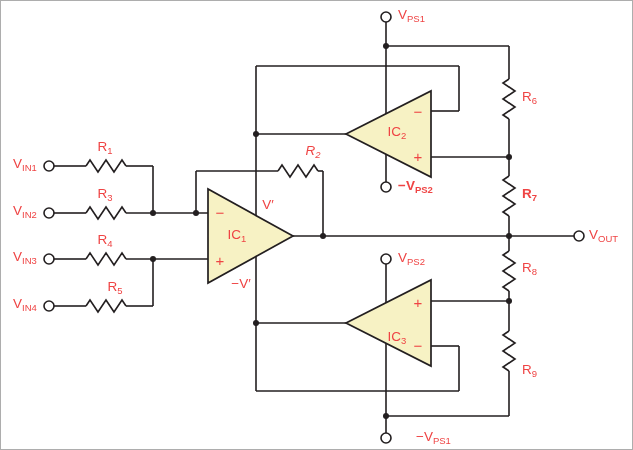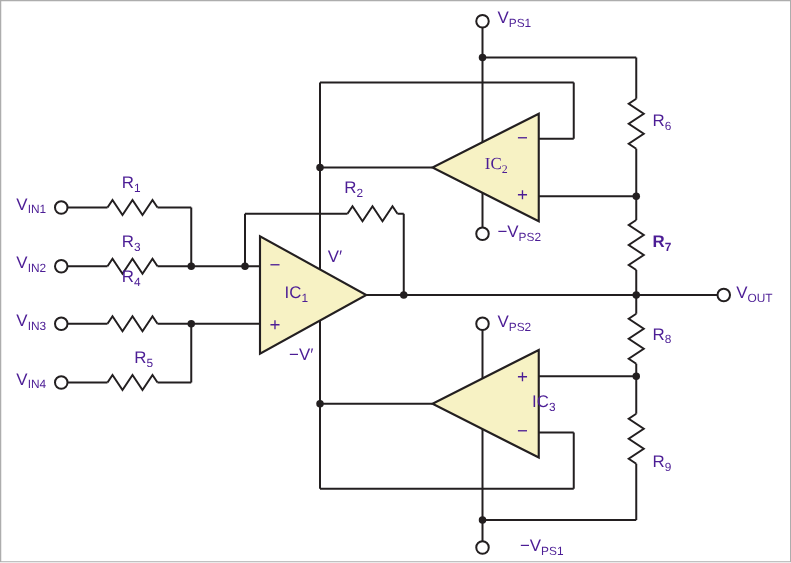--- a/index.html
+++ b/index.html
@@ -8,21 +8,21 @@
     position:relative; width:633px; height:450px;
     background:#ffffff; border:1px solid #adadad; overflow:hidden;
   }
   .schematic svg { position:absolute; left:0; top:0; }
   .w   { stroke:#231f20; stroke-width:1.6; }
   .res { fill:none; stroke:#231f20; stroke-width:1.6; stroke-linejoin:miter; }
   .tri { stroke:#231f20; stroke-width:1.7; }
   .term{ fill:#ffffff; stroke:#231f20; stroke-width:1.6; }
   .dot { fill:#231f20; }
   .lbl {
-    position:absolute; font-size:13.5px; color:#4c1d95;
+    position:absolute; font-size:13.5px; color:#ef4444;
     white-space:nowrap; transform:translate(-50%,-50%); line-height:1;
   }
   .lbl.anchor-left { transform:translateY(-50%); }
   .lbl sub { font-size:9.5px; vertical-align:-3px; }
   .sign { font-size:15px; }
 </style>
 </head>
 <body>
 
 <div class="schematic">
@@ -114,40 +114,40 @@
     </g>
   </svg>
 
   <div class="lbl" style="left:24px;  top:164px;"><span>V</span><sub>IN1</sub></div>
   <div class="lbl" style="left:24px;  top:211px;text-align:center;"><span>V</span><sub>IN2</sub></div>
   <div class="lbl" style="left:24px;  top:257px;text-align:right;"><span>V</span><sub>IN3</sub></div>
   <div class="lbl" style="left:24px;  top:304px;"><span>V</span><sub>IN4</sub></div>
 
   <div class="lbl" style="left:104px; top:147px;"><span>R</span><sub>1</sub></div>
   <div class="lbl" style="left:104px; top:194px;"><span>R</span><sub>3</sub></div>
-  <div class="lbl" style="left:104px; top:222px;"><span>R</span><sub>4</sub></div>
+  <div class="lbl" style="left:104px; top:240px;"><span>R</span><sub>4</sub></div>
   <div class="lbl" style="left:114px; top:287px;"><span>R</span><sub>5</sub></div>
-  <div class="lbl" style="left:282px; top:151px;"><span>R</span><sub>2</sub></div>
+  <div class="lbl" style="left:312px; top:151px;font-style:italic;"><span>R</span><sub>2</sub></div>
 
   <div class="lbl" style="left:236px; top:235px;"><span>IC</span><sub>1</sub></div>
   <div class="lbl sign" style="left:219px; top:211px;"><span>−</span></div>
   <div class="lbl sign" style="left:219px; top:259px;"><span>+</span></div>
   <div class="lbl" style="left:267px; top:204px;"><span>V′</span></div>
   <div class="lbl" style="left:240px; top:283px;"><span>−V′</span></div>
 
-  <div class="lbl" style="left:396px; top:132px;font-family:Liberation Serif, serif;"><span>IC</span><sub>2</sub></div>
+  <div class="lbl" style="left:396px; top:132px;"><span>IC</span><sub>2</sub></div>
   <div class="lbl sign" style="left:417px; top:110px;"><span>−</span></div>
   <div class="lbl sign" style="left:417px; top:155px;"><span>+</span></div>
 
-  <div class="lbl" style="left:396px; top:322px;margin-left:38px;"><span>IC</span><sub>3</sub></div>
+  <div class="lbl" style="left:396px; top:337px;"><span>IC</span><sub>3</sub></div>
   <div class="lbl sign" style="left:417px; top:301px;"><span>+</span></div>
   <div class="lbl sign" style="left:417px; top:344px;"><span>−</span></div>
 
   <div class="lbl anchor-left" style="left:397px; top:15px;"><span>V</span><sub>PS1</sub></div>
-  <div class="lbl anchor-left" style="left:397px; top:186px;"><span>−V</span><sub>PS2</sub></div>
+  <div class="lbl anchor-left" style="left:397px; top:186px;font-weight:bold;"><span>−V</span><sub>PS2</sub></div>
   <div class="lbl anchor-left" style="left:397px; top:258px;"><span>V</span><sub>PS2</sub></div>
   <div class="lbl anchor-left" style="left:415px; top:437px;"><span>−V</span><sub>PS1</sub></div>
   <div class="lbl anchor-left" style="left:588px; top:235px;"><span>V</span><sub>OUT</sub></div>
 
   <div class="lbl anchor-left" style="left:521px; top:97px;"><span>R</span><sub>6</sub></div>
   <div class="lbl anchor-left" style="left:521px; top:194px;font-weight:bold;"><span>R</span><sub>7</sub></div>
   <div class="lbl anchor-left" style="left:521px; top:268px;"><span>R</span><sub>8</sub></div>
   <div class="lbl anchor-left" style="left:521px; top:349px;margin-top:21px;"><span>R</span><sub>9</sub></div>
 </div>
 

